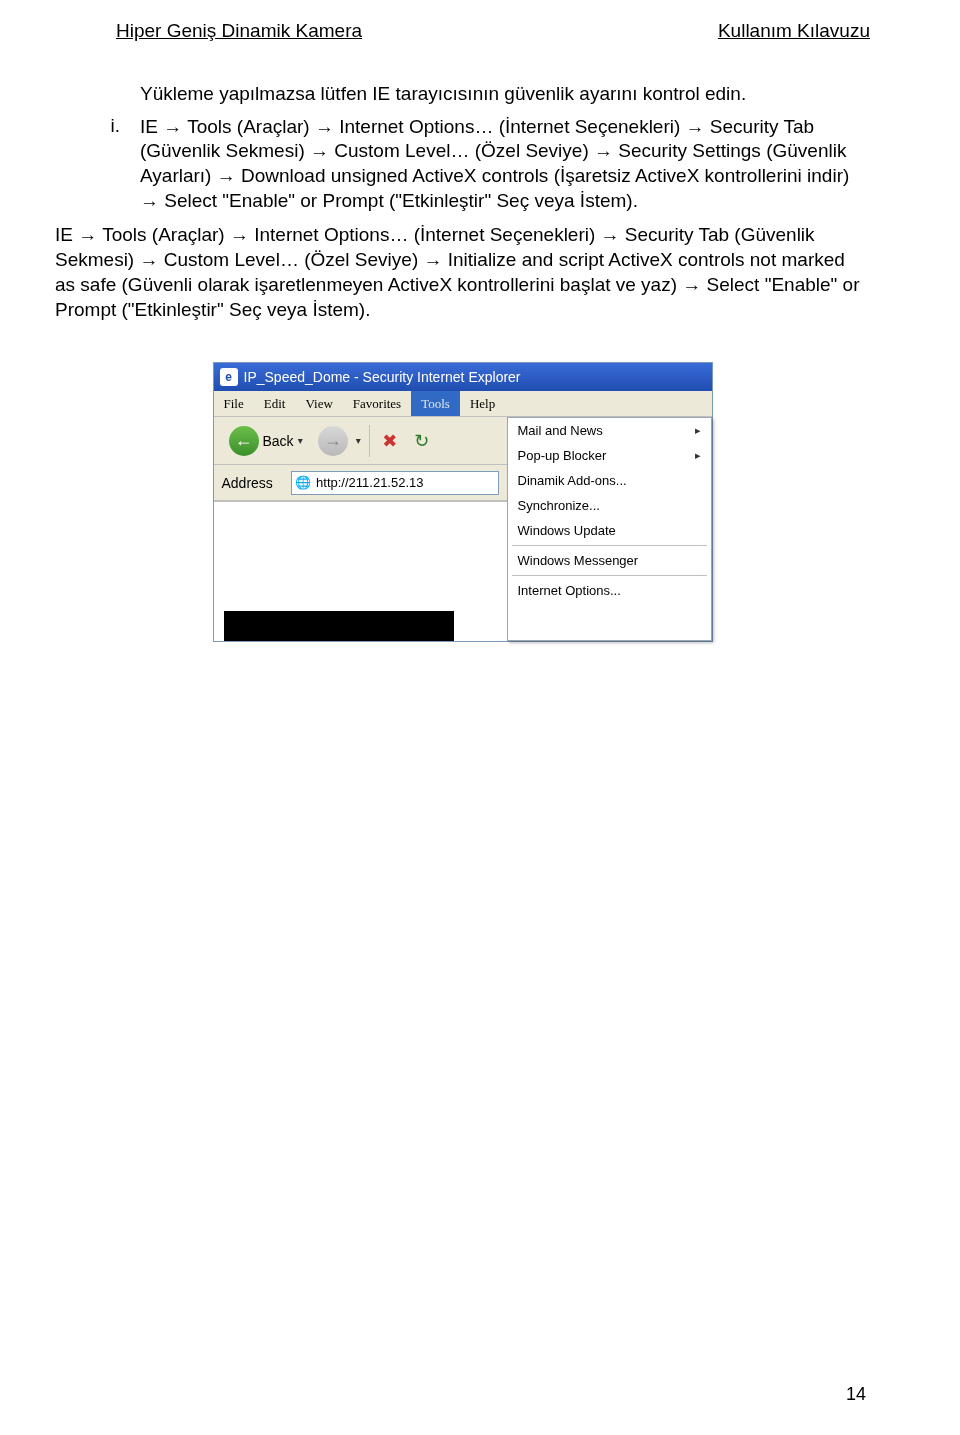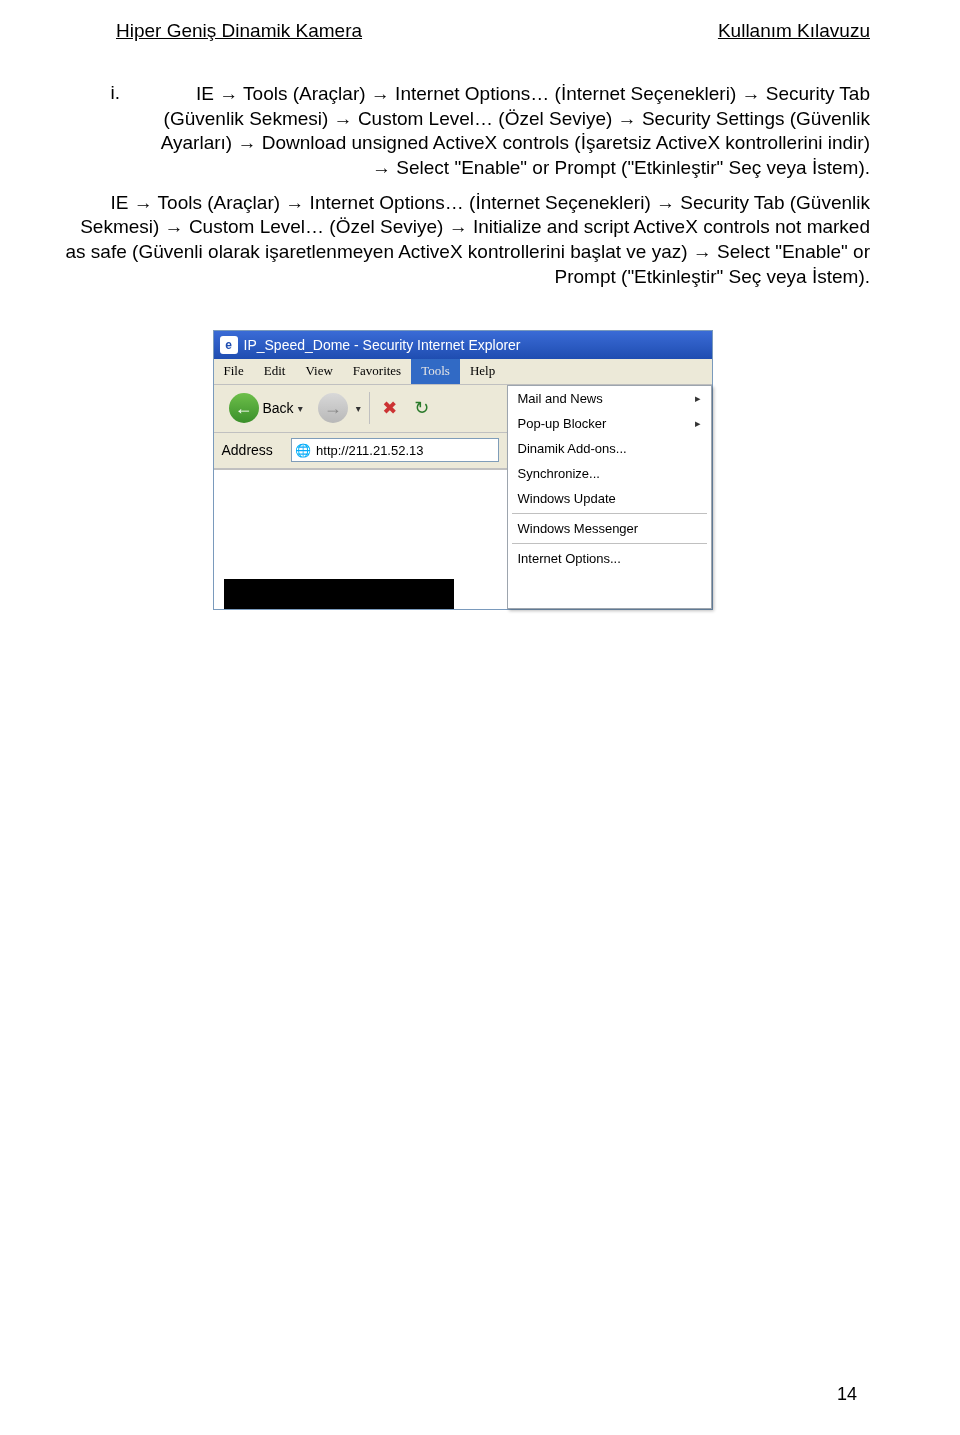--- a/index.html
+++ b/index.html
@@ -29,21 +29,20 @@
   .list-marker {
     width: 85px;
     text-align: right;
     padding-right: 20px;
     font-size: 19px;
     flex-shrink: 0;
   }
   .list-text {
     font-size: 19px;
     line-height: 1.3;
-    text-align: right;
   }
   .list-intro {
     margin-left: 85px;
     font-size: 19px;
     line-height: 1.3;
     margin-bottom: 8px;
   }
 
   
   .ie-screenshot {
@@ -147,33 +146,34 @@
   .dd-item {
     padding: 5px 10px;
     display:flex;justify-content:space-between;align-items:center;
   }
   .dd-item .sub { color:#333; font-size:11px; }
   .dd-sep { height:1px;background:#c0c0c0;margin:2px 4px; }
 
   .page-number {
     position:absolute;
     bottom: 30px;
-    right: 103px;
+    right: 94px;
     font-size: 18px;
   }
 </style>
 </head>
 <body>
 
 <div class="header-row">
   <span>Hiper Geniş Dinamik Kamera</span>
   <span>Kullanım Kılavuzu</span>
 </div>
 
 <div class="content">
+  <div class="list-intro">Yükleme yapılmazsa lütfen IE tarayıcısının güvenlik ayarını kontrol edin.</div>
 
   <div class="list-item">
     <div class="list-marker">i.</div>
     <div class="list-text">IE → Tools (Araçlar) → Internet Options… (İnternet Seçenekleri) → Security Tab (Güvenlik Sekmesi) → Custom Level… (Özel Seviye) → Security Settings (Güvenlik Ayarları) → Download unsigned ActiveX controls (İşaretsiz ActiveX kontrollerini indir) → Select "Enable" or Prompt ("Etkinleştir" Seç veya İstem).</div>
   </div>
 
   <div class="list-item">
     <div class="list-text">IE → Tools (Araçlar) → Internet Options… (İnternet Seçenekleri) → Security Tab (Güvenlik Sekmesi) → Custom Level… (Özel Seviye) → Initialize and script ActiveX controls not marked as safe (Güvenli olarak işaretlenmeyen ActiveX kontrollerini başlat ve yaz) → Select "Enable" or Prompt ("Etkinleştir" Seç veya İstem).</div>
   </div>
 

